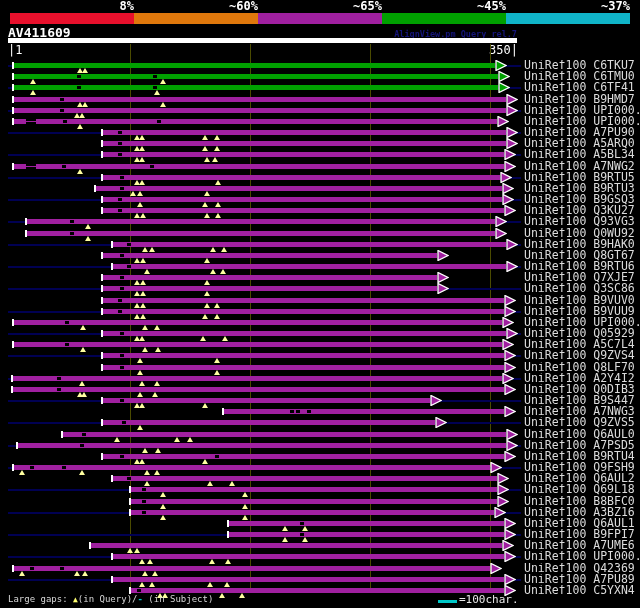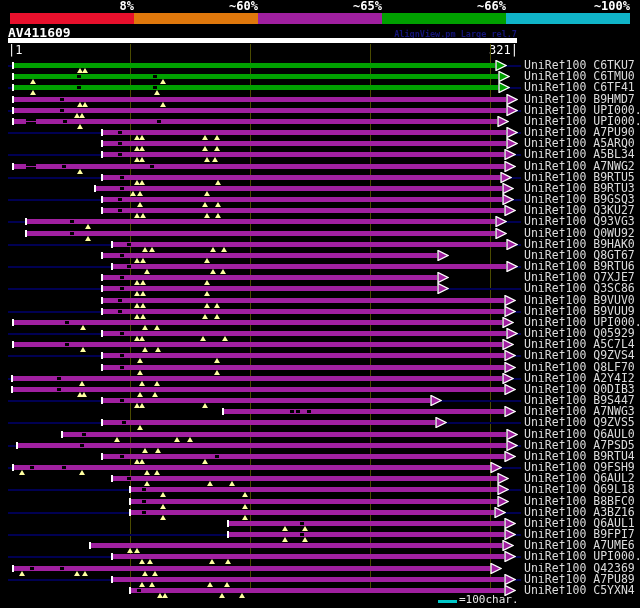--- a/index.html
+++ b/index.html
@@ -30,29 +30,29 @@
 
 <div id="stage">
   <div id="scalebar-layer">
       <div class="scale-seg" style="left: 10px; width: 124px; background: rgb(232, 16, 44);"></div>
       <div class="scale-label" style="left: 70px; width: 64px;">8%</div>
       <div class="scale-seg" style="left: 134px; width: 124px; background: rgb(224, 120, 12);"></div>
       <div class="scale-label" style="left: 194px; width: 64px;">~60%</div>
       <div class="scale-seg" style="left: 258px; width: 124px; background: rgb(160, 32, 160);"></div>
       <div class="scale-label" style="left: 318px; width: 64px;">~65%</div>
       <div class="scale-seg" style="left: 382px; width: 124px; background: rgb(0, 160, 0);"></div>
-      <div class="scale-label" style="left: 442px; width: 64px;">~66%</div>
+      <div class="scale-label" style="left: 442px; width: 64px;">~45%</div>
       <div class="scale-seg" style="left: 506px; width: 124px; background: rgb(16, 180, 200);"></div>
-      <div class="scale-label" style="left: 566px; width: 64px;">~100%</div>
+      <div class="scale-label" style="left: 566px; width: 64px;">~37%</div>
     </div>
   <div id="query-title">AV411609</div>
-  <div id="credit">AlignView.pm Large rel.7</div>
+  <div id="credit">AlignView.pm Query rel.7</div>
   <div id="query-bar"></div>
   <div class="ruler-text" style="left:8px;">|1</div>
-  <div class="ruler-text" style="right:122px;">321|</div>
+  <div class="ruler-text" style="right:122px;">350|</div>
   <div id="grid-layer">
       <div class="grid-line" style="left: 130px; background: rgb(75, 75, 0);"></div>
       <div class="grid-line" style="left: 250px; background: rgb(75, 75, 0);"></div>
       <div class="grid-line" style="left: 370px; background: rgb(75, 75, 0);"></div>
       <div class="grid-line" style="left: 490px; background: rgb(75, 75, 0);"></div>
     </div>
   <div id="rows-layer">
       <div>
         <div class="row-guide" style="left: 8px; top: 65px; width: 513px; background: rgb(0, 0, 82);"></div>
         <div class="hit-bar" style="left: 13px; top: 63px; width: 482px; background: rgb(0, 160, 0);"></div>
@@ -645,15 +645,16 @@
         <svg width="12" height="11" style="position: absolute; left: 504px; top: 585px;">
           <polygon points="1,0.5 11,5.5 1,10.5" fill="#a020a0" stroke="#ffffff" stroke-width="1.3"></polygon>
         </svg>
         <div class="gap-tri" style="left: 157px; top: 593px;"></div>
         <div class="gap-tri" style="left: 162px; top: 593px;"></div>
         <div class="gap-tri" style="left: 219px; top: 593px;"></div>
         <div class="gap-tri" style="left: 239px; top: 593px;"></div>
         <div class="hit-label" style="top: 585px;">UniRef100_C5YXN4</div>
       </div>
     </div>
+  <div id="legend"><span>Large gaps: </span><span class="q-gap">▲</span><span>(in Query)/</span><span class="s-gap">-</span><span> (in Subject)</span></div>
   <div id="scale-sample"></div>
   <div id="scale-sample-label">=100char.</div>
 </div>
 
 </body></html>

